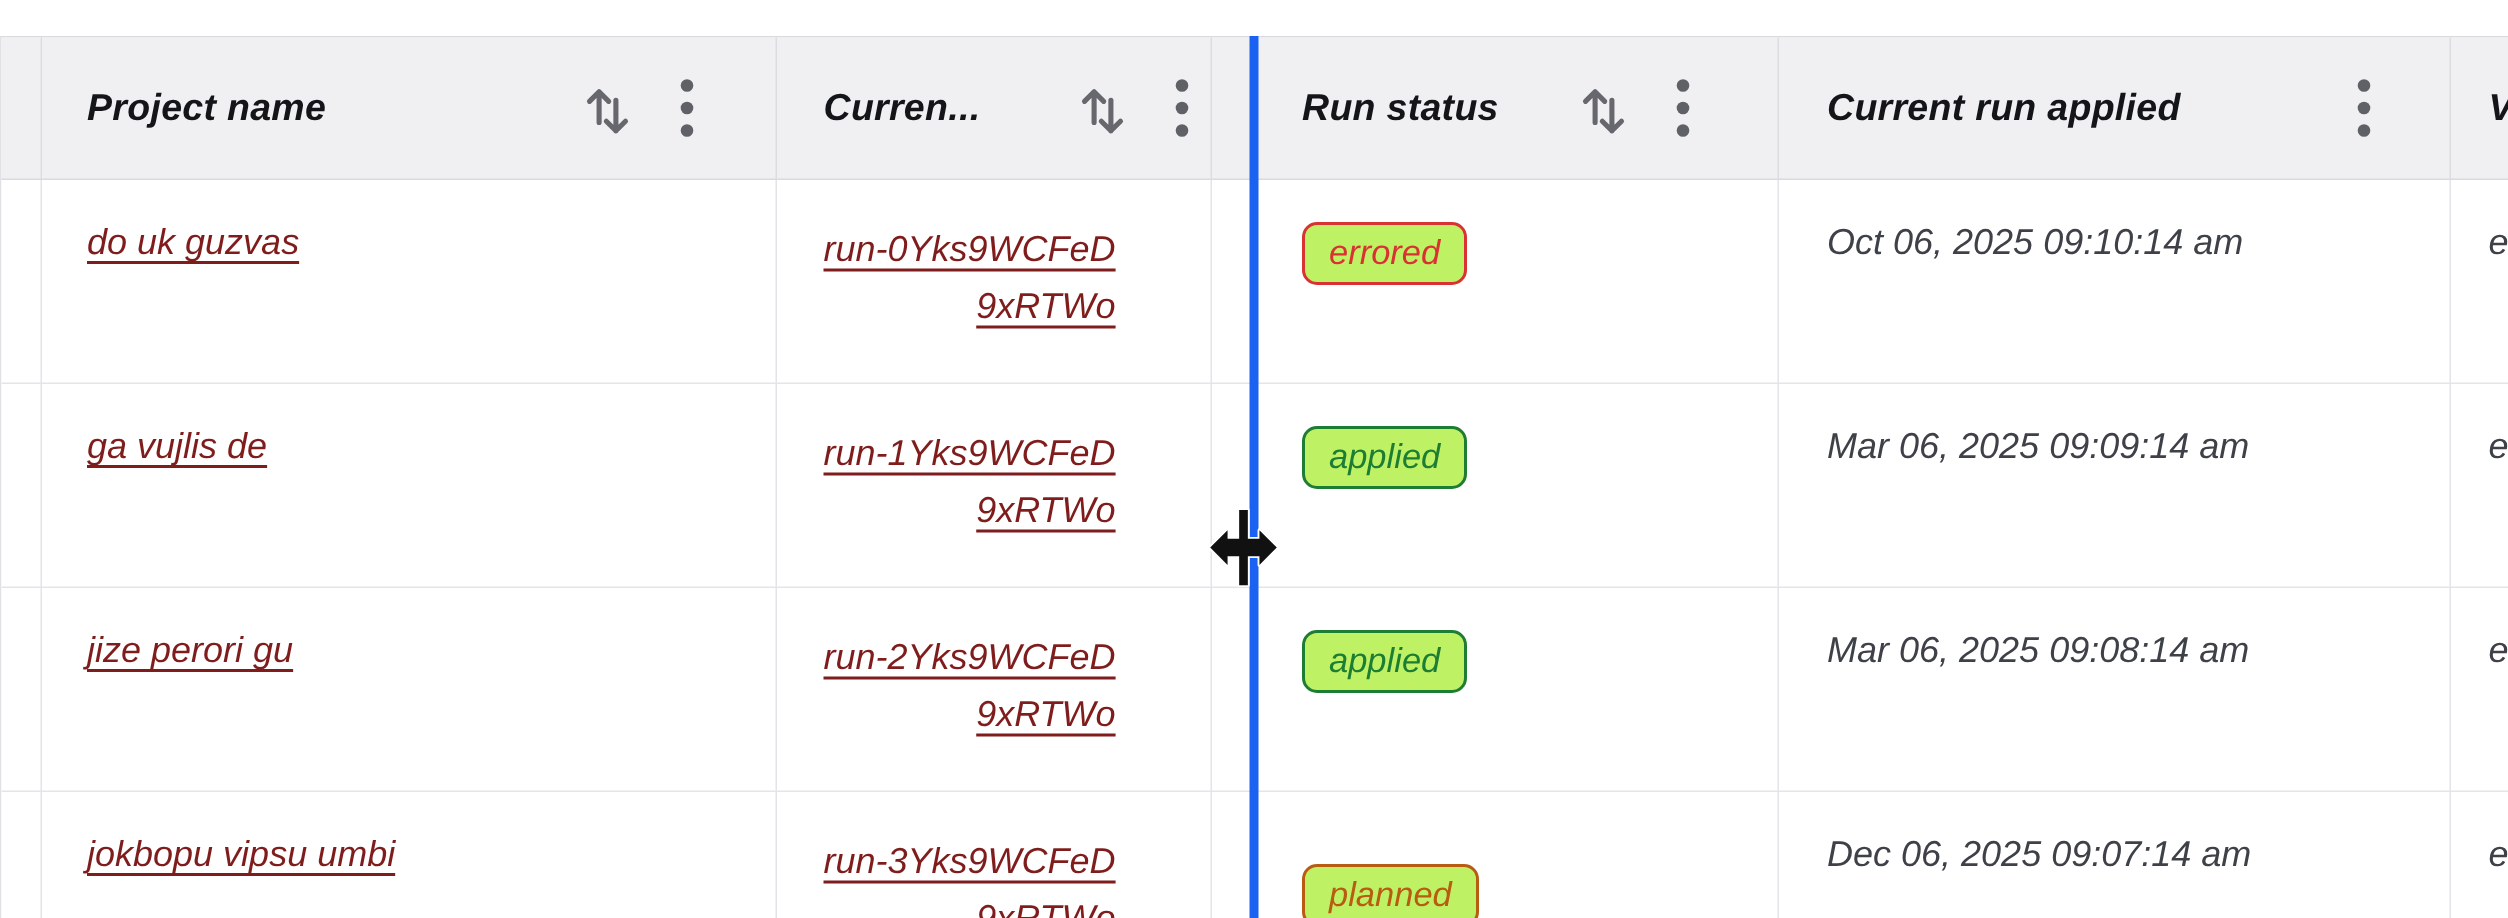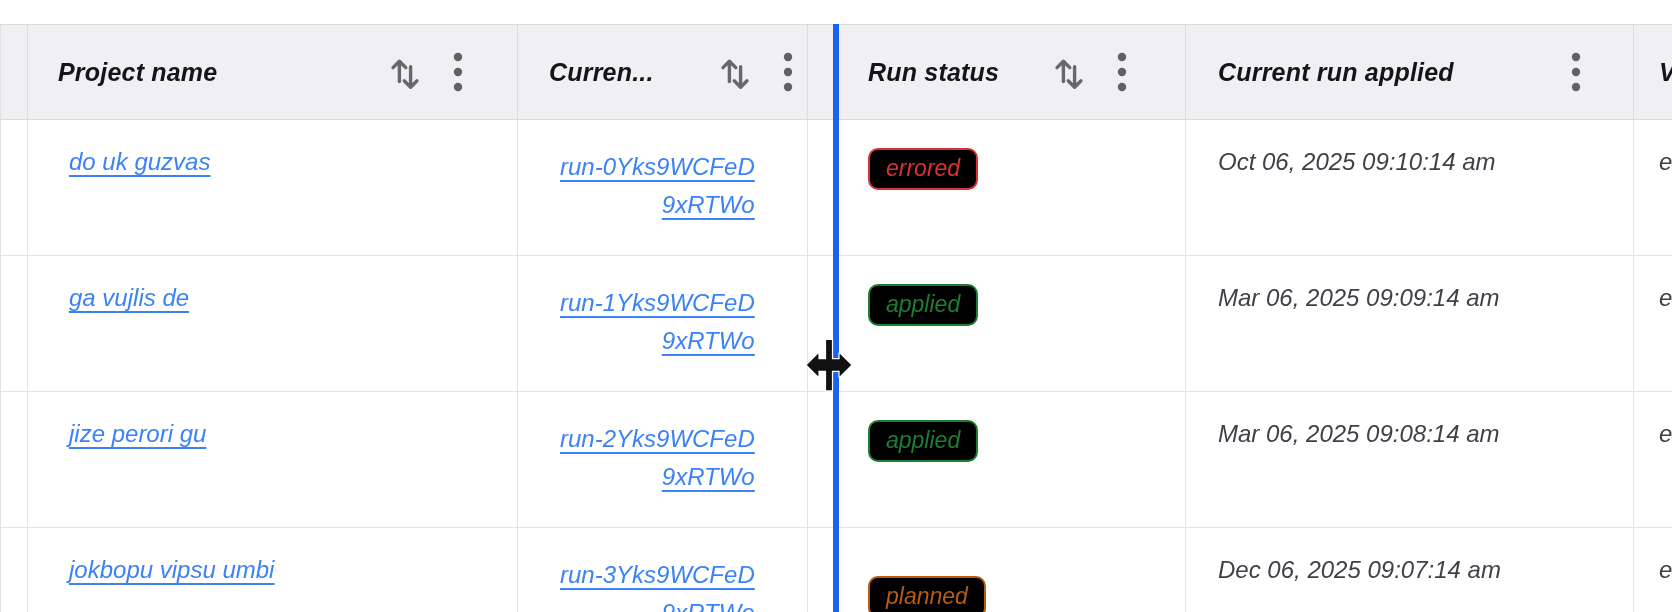--- a/index.html
+++ b/index.html
@@ -35,26 +35,26 @@
 
   .hlabel { white-space: nowrap; overflow: hidden; }
   .hicons { margin-left: auto; display: flex; align-items: center; gap: 26px; }
   .pr-52 { padding-right: 52px; }
   .pr-12 { padding-right: 12px; gap: 48px; }
   .pr-56 { padding-right: 56px; }
   .pr-50 { padding-right: 50px; text-align: right; }
 
   .icon-btn { display: inline-flex; align-items: center; justify-content: center; cursor: pointer; }
 
-  a.cell-link { color: #3b82f6; text-decoration: underline; text-underline-offset: 5px; cursor: pointer; margin-left: 11px; }
+  a.cell-link { color: #7f1d1d; text-decoration: underline; text-underline-offset: 5px; cursor: pointer; }
   .run-link { display: inline-block; white-space: pre-line; line-height: 38px; text-align: right; }
 
   .status-badge {
     display: inline-block; border: 2px solid currentColor; border-radius: 10px;
-    padding: 4px 16px 6px 16px; font-size: 23px; line-height: 28px; background: #000000;
+    padding: 4px 16px 6px 16px; font-size: 23px; line-height: 28px; background: #bef264;
     font-weight: 400;
   }
 
   .timestamp { white-space: nowrap; }
 
   .resize-line {
     position: absolute; left: 833px; top: 24px; width: 6px; height: 588px;
     background: #1c62f2; z-index: 5; cursor: col-resize;
   }
   .move-cursor { position: absolute; left: 801px; top: 338px; z-index: 6; pointer-events: none; }

